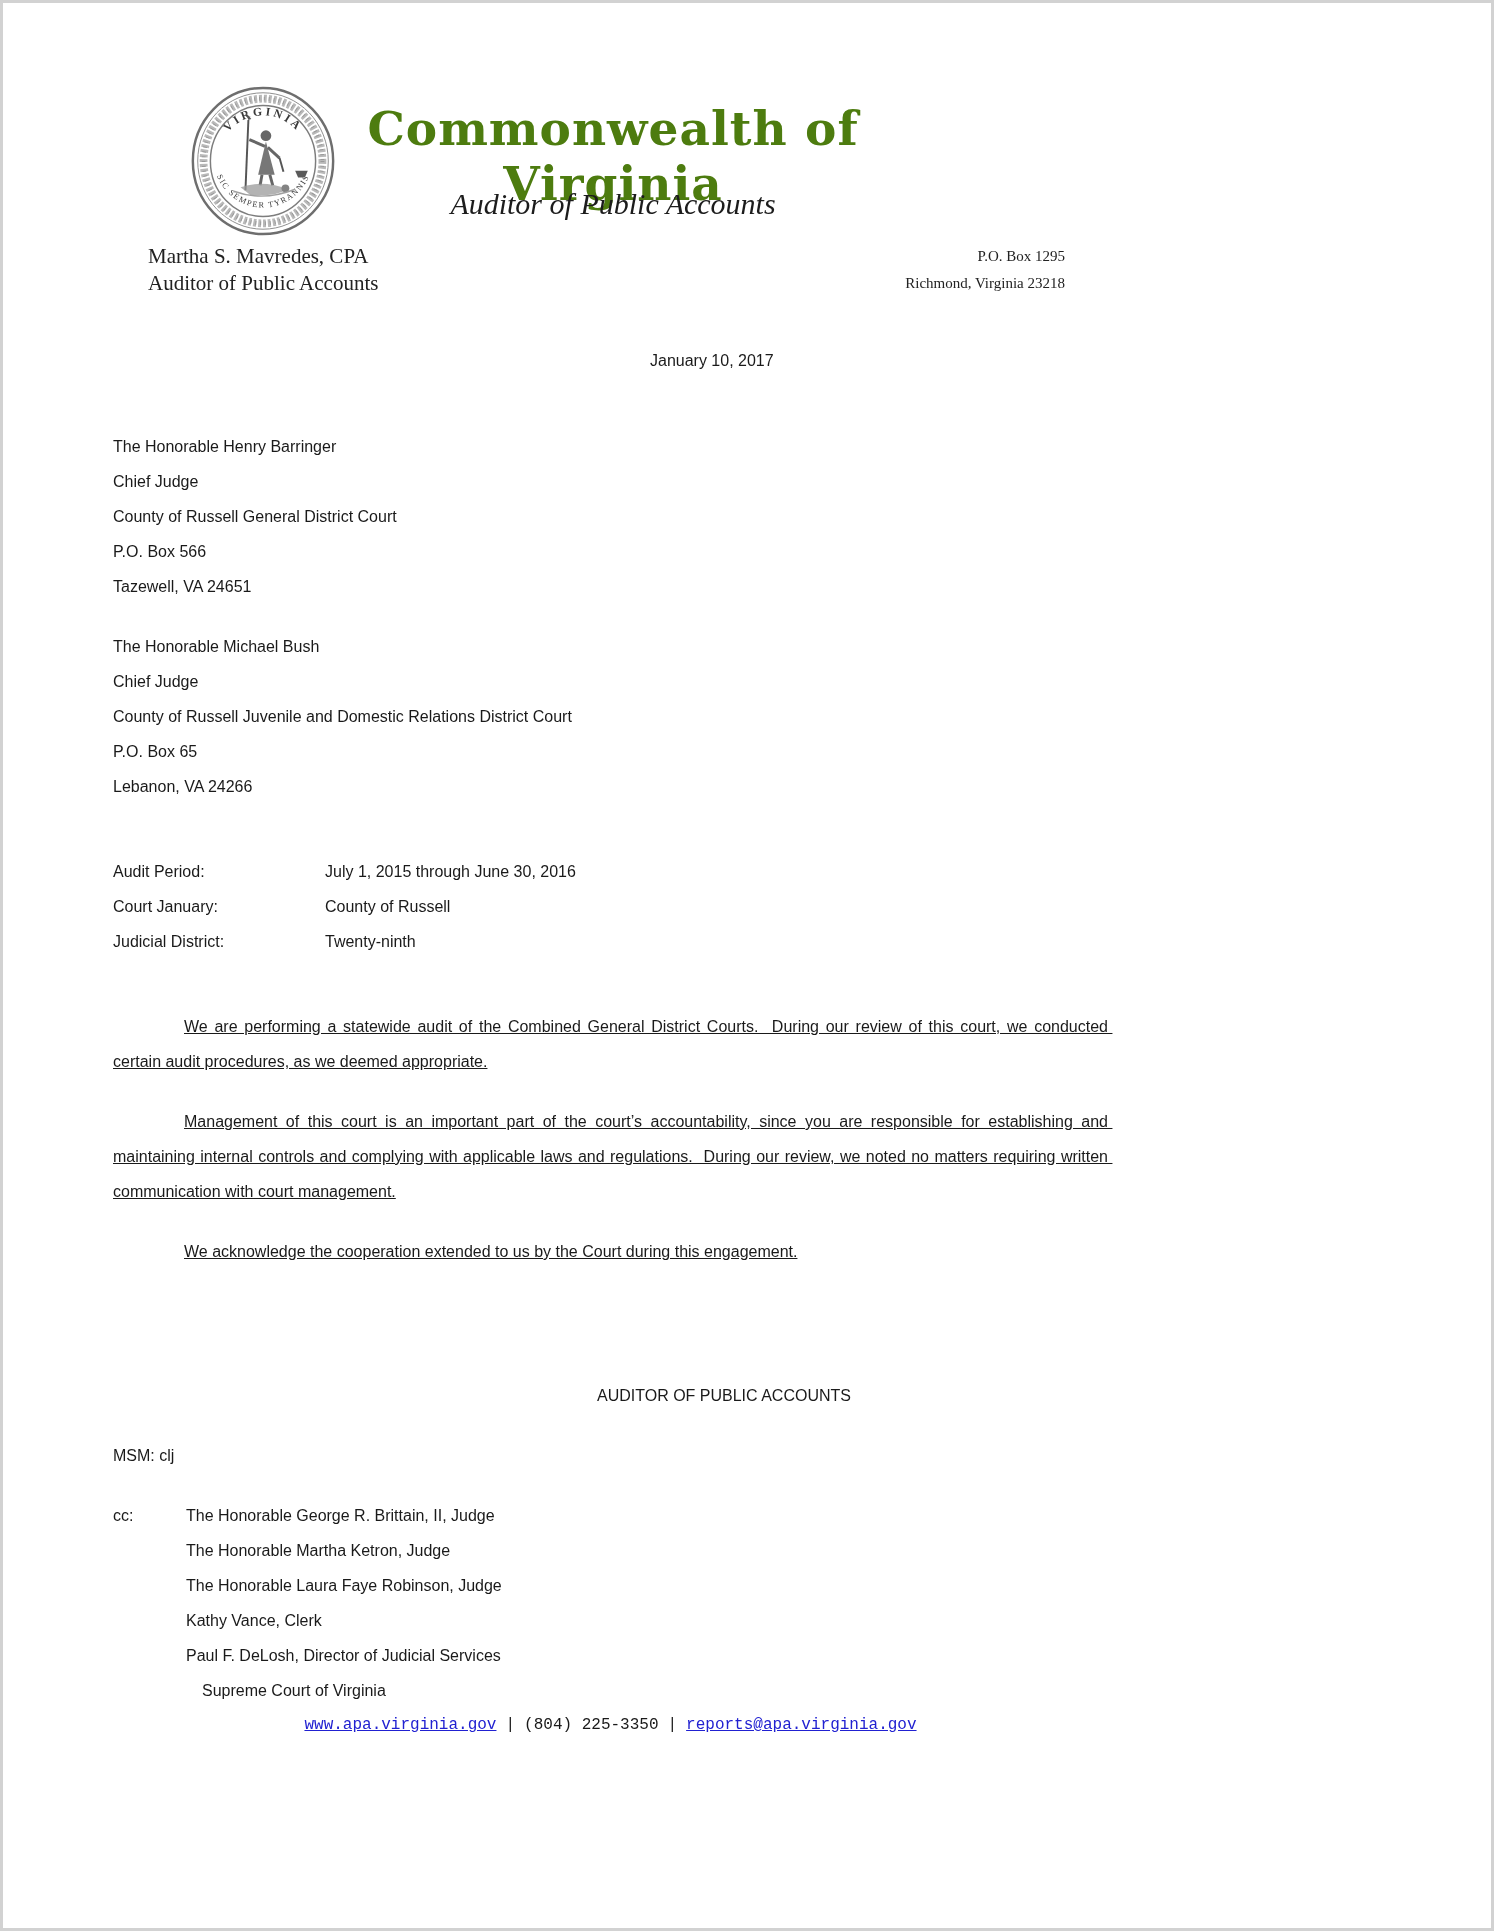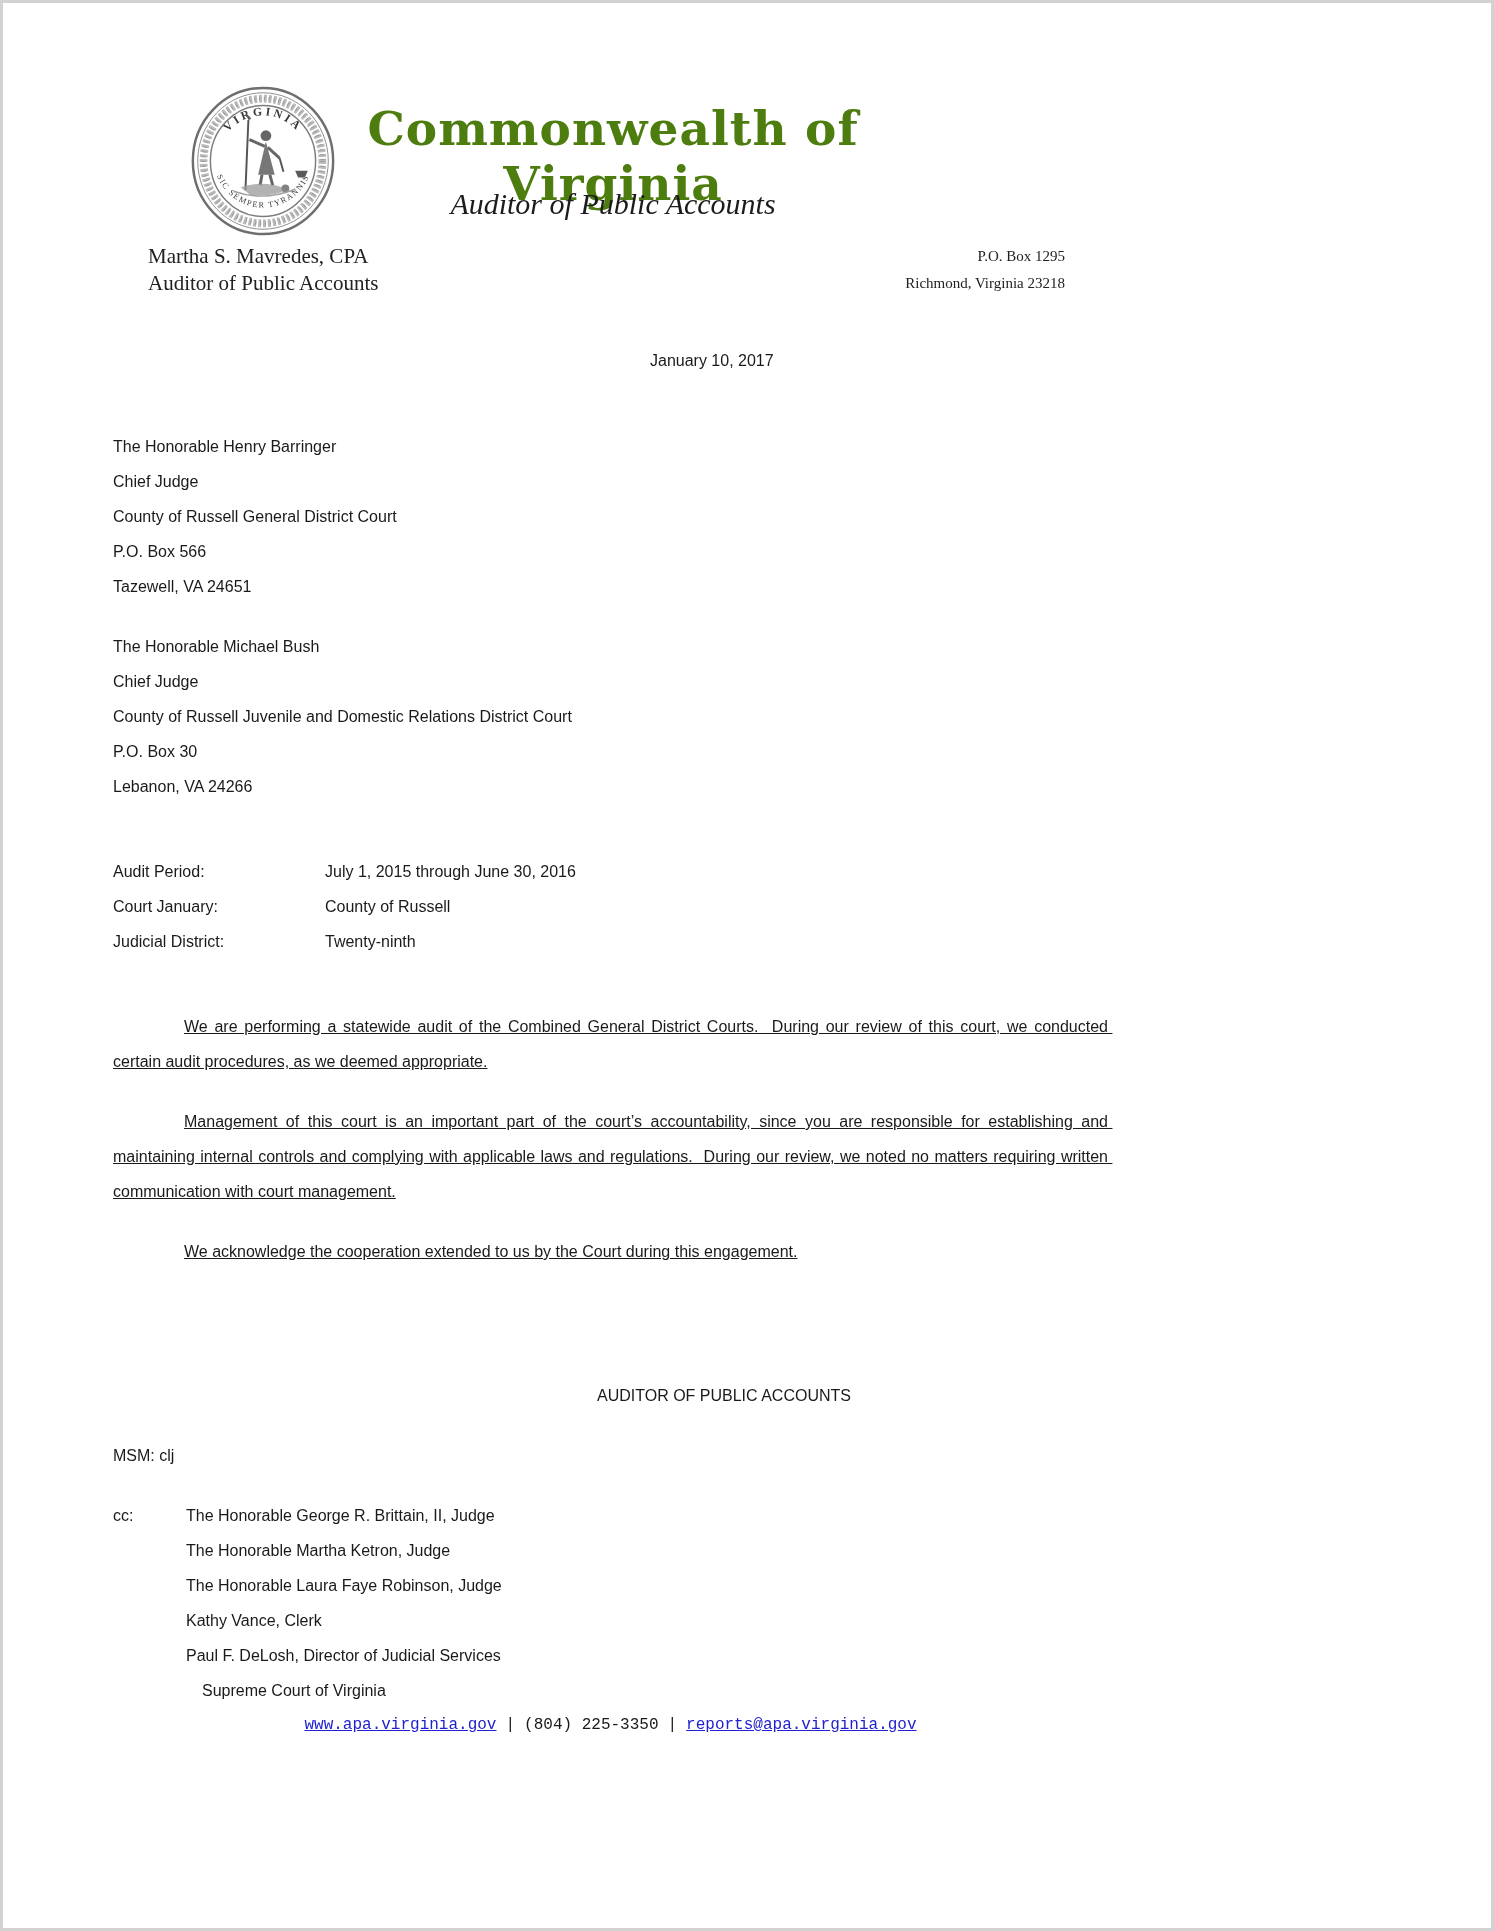--- a/index.html
+++ b/index.html
@@ -118,21 +118,21 @@
       <div>Chief Judge</div>
       <div>County of Russell General District Court</div>
       <div>P.O. Box 566</div>
       <div>Tazewell, VA 24651</div>
     </div>
 
     <div class="addr-block-2">
       <div>The Honorable Michael Bush</div>
       <div>Chief Judge</div>
       <div>County of Russell Juvenile and Domestic Relations District Court</div>
-      <div>P.O. Box 30</div>
+      <div>P.O. Box 65</div>
       <div>Lebanon, VA 24266</div>
     </div>
 
     <div class="audit-info">
       <div>Audit Period:</div>
       <div>July 1, 2015 through June 30, 2016</div>
       <div>Court January:</div>
       <div>County of Russell</div>
       <div>Judicial District:</div>
       <div>Twenty-ninth</div>

